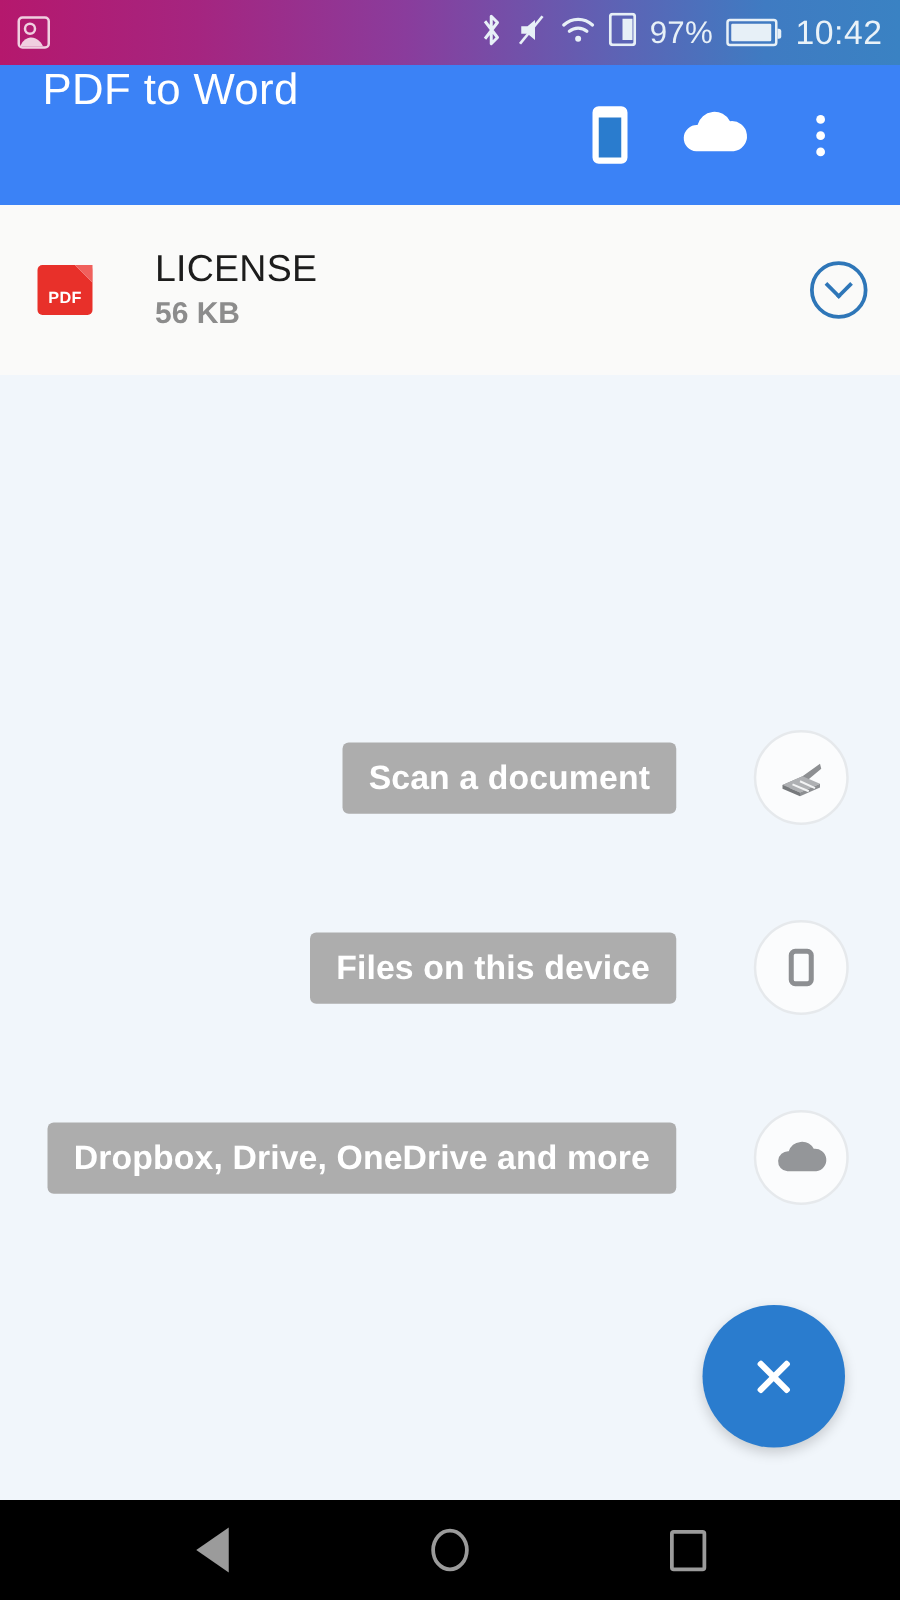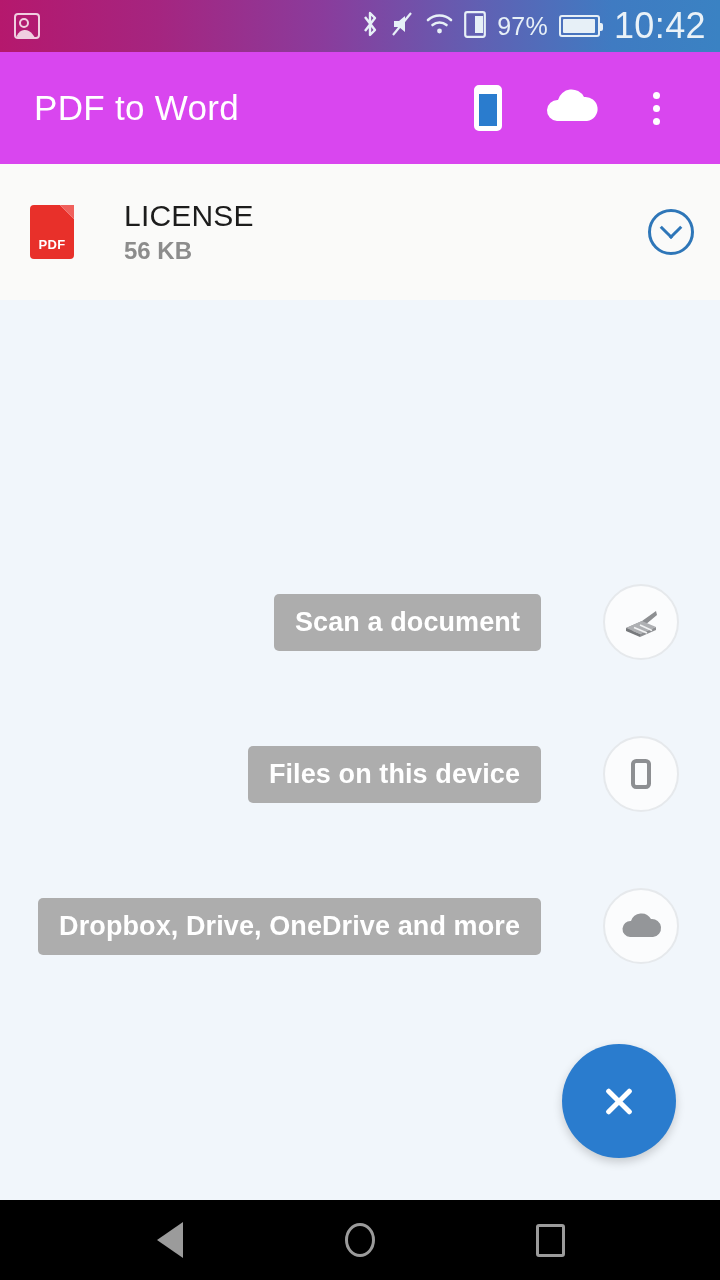--- a/index.html
+++ b/index.html
@@ -29,35 +29,35 @@
   .photo-icon::before {
     content: ""; position: absolute; left: 3px; top: 3px;
     width: 6px; height: 6px; border: 2px solid #f0cfe0; border-radius: 50%;
   }
   .photo-icon::after {
     content: ""; position: absolute; left: -2px; bottom: -9px;
     width: 22px; height: 16px; background: #f0cfe0;
     border-radius: 50% 50% 0 0 / 100% 100% 0 0; transform: rotate(-6deg);
   }
   .battery-pct { font-size: 25px; letter-spacing: .2px; color: #e7f0f7; }
-  .clock { font-size: 36px; letter-spacing: .4px; color: #eaf2f8; margin-left: 3px; }
+  .clock { font-size: 27px; letter-spacing: .4px; color: #eaf2f8; margin-left: 3px; }
   .batt {
     width: 41px; height: 22px; border: 2.5px solid #e7f0f7; border-radius: 3px;
     position: relative; display: flex; align-items: center; padding: 2px;
   }
   .batt::after {
     content: ""; position: absolute; right: -5px; top: 6px; width: 3px; height: 8px;
     background: #e7f0f7; border-radius: 0 2px 2px 0;
   }
   .batt-fill { background: #e7f0f7; height: 100%; width: 96%; border-radius: 1px; }
 
   
   .app-bar {
     position: absolute; top: 52px; left: 0; width: 720px; height: 112px;
-    background: #d946ef; display: flex; align-items: center; padding: 0 22px 0 34px;
+    background: #3b82f6; display: flex; padding: 0 22px 0 34px;
   }
   .app-title { color: #ffffff; font-size: 35px; font-weight: 400; letter-spacing: .3px; }
   .appbar-actions { margin-left: auto; display: flex; align-items: center; gap: 0; }
   .ab-btn {
     width: 84px; height: 84px; display: flex; align-items: center; justify-content: center;
     cursor: pointer;
   }
   .phone-glyph {
     width: 28px; height: 46px; border: 4px solid #fff; border-radius: 5px; background: #fff;
     position: relative;
@@ -67,21 +67,21 @@
   }
   .dots { display: flex; flex-direction: column; gap: 6px; align-items: center; }
   .dots span { width: 7px; height: 7px; background: #fff; border-radius: 50%; display: block; }
 
   
   .file-card {
     position: absolute; top: 164px; left: 0; width: 720px; height: 136px;
     background: #fafaf9; display: flex; align-items: center; padding: 0 26px 0 30px;
   }
   .pdf-icon {
-    width: 44px; height: 54px; background: #e8302a; border-radius: 4px;
+    width: 44px; height: 40px; background: #e8302a; border-radius: 4px;
     position: relative; display: flex; align-items: flex-end; justify-content: center;
     padding-bottom: 7px; flex: none;
   }
   .pdf-icon::before {
     content: ""; position: absolute; top: 0; right: 0;
     border-width: 0 14px 14px 0; border-style: solid;
     border-color: transparent #fafaf9 transparent transparent;
   }
   .pdf-icon::after {
     content: ""; position: absolute; top: 0; right: 0;

